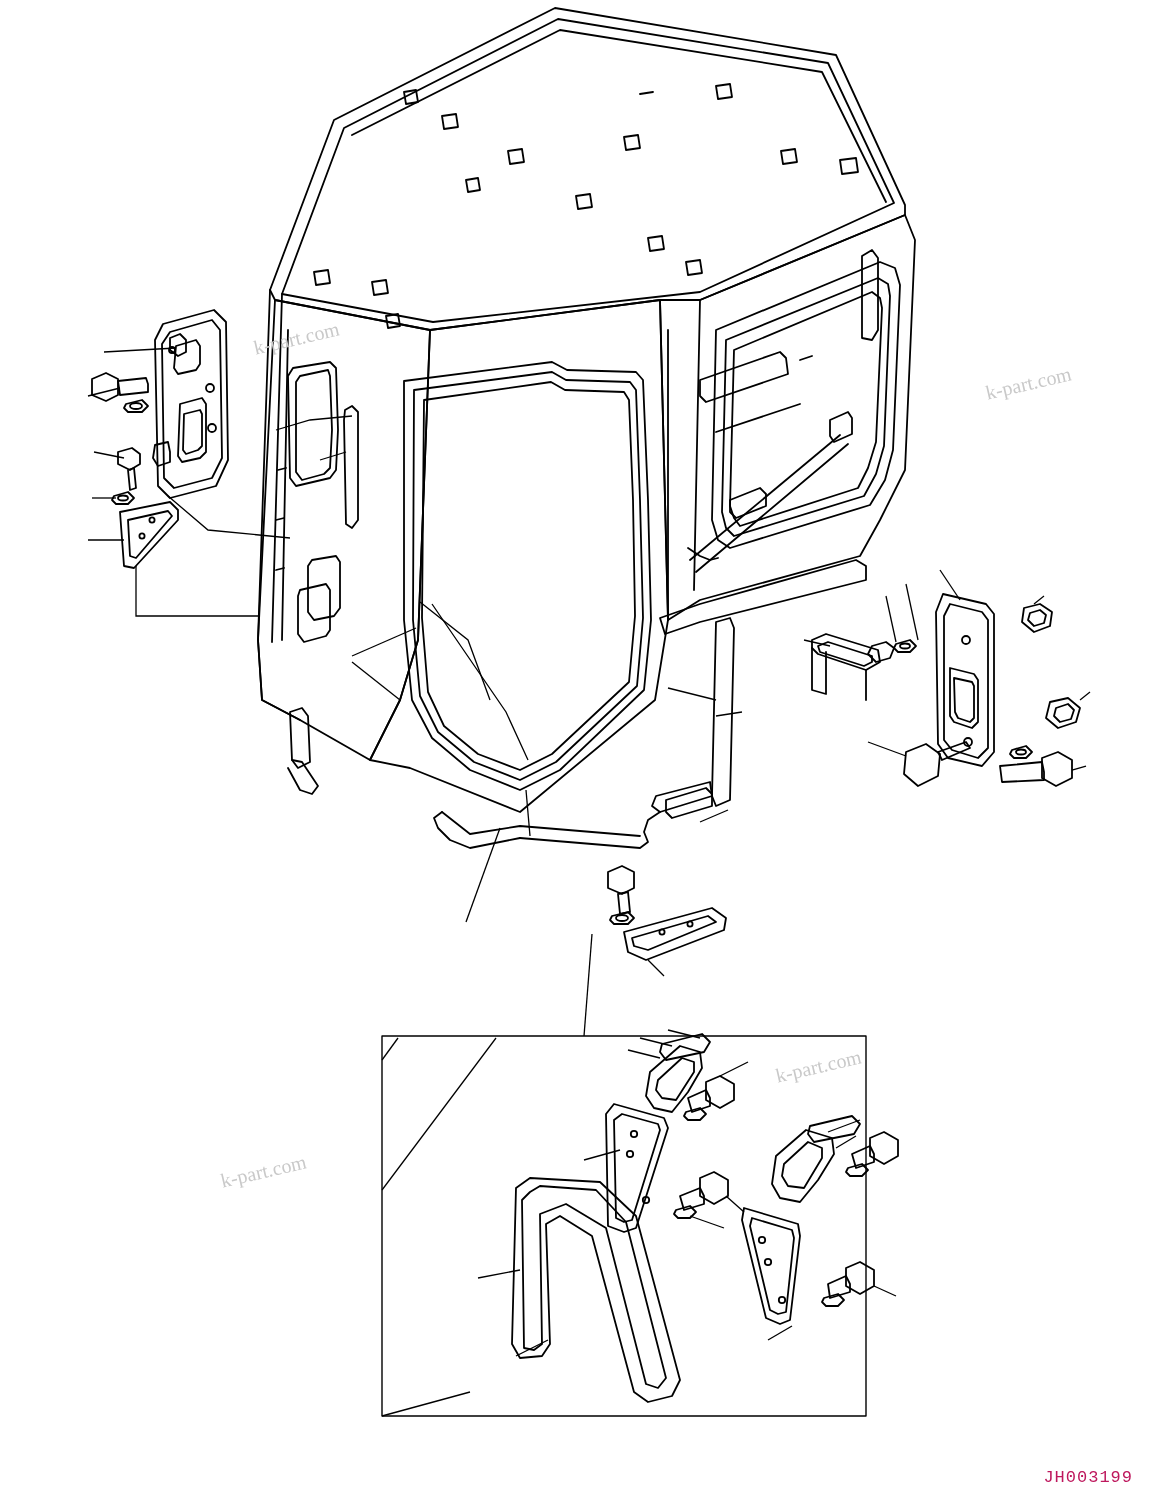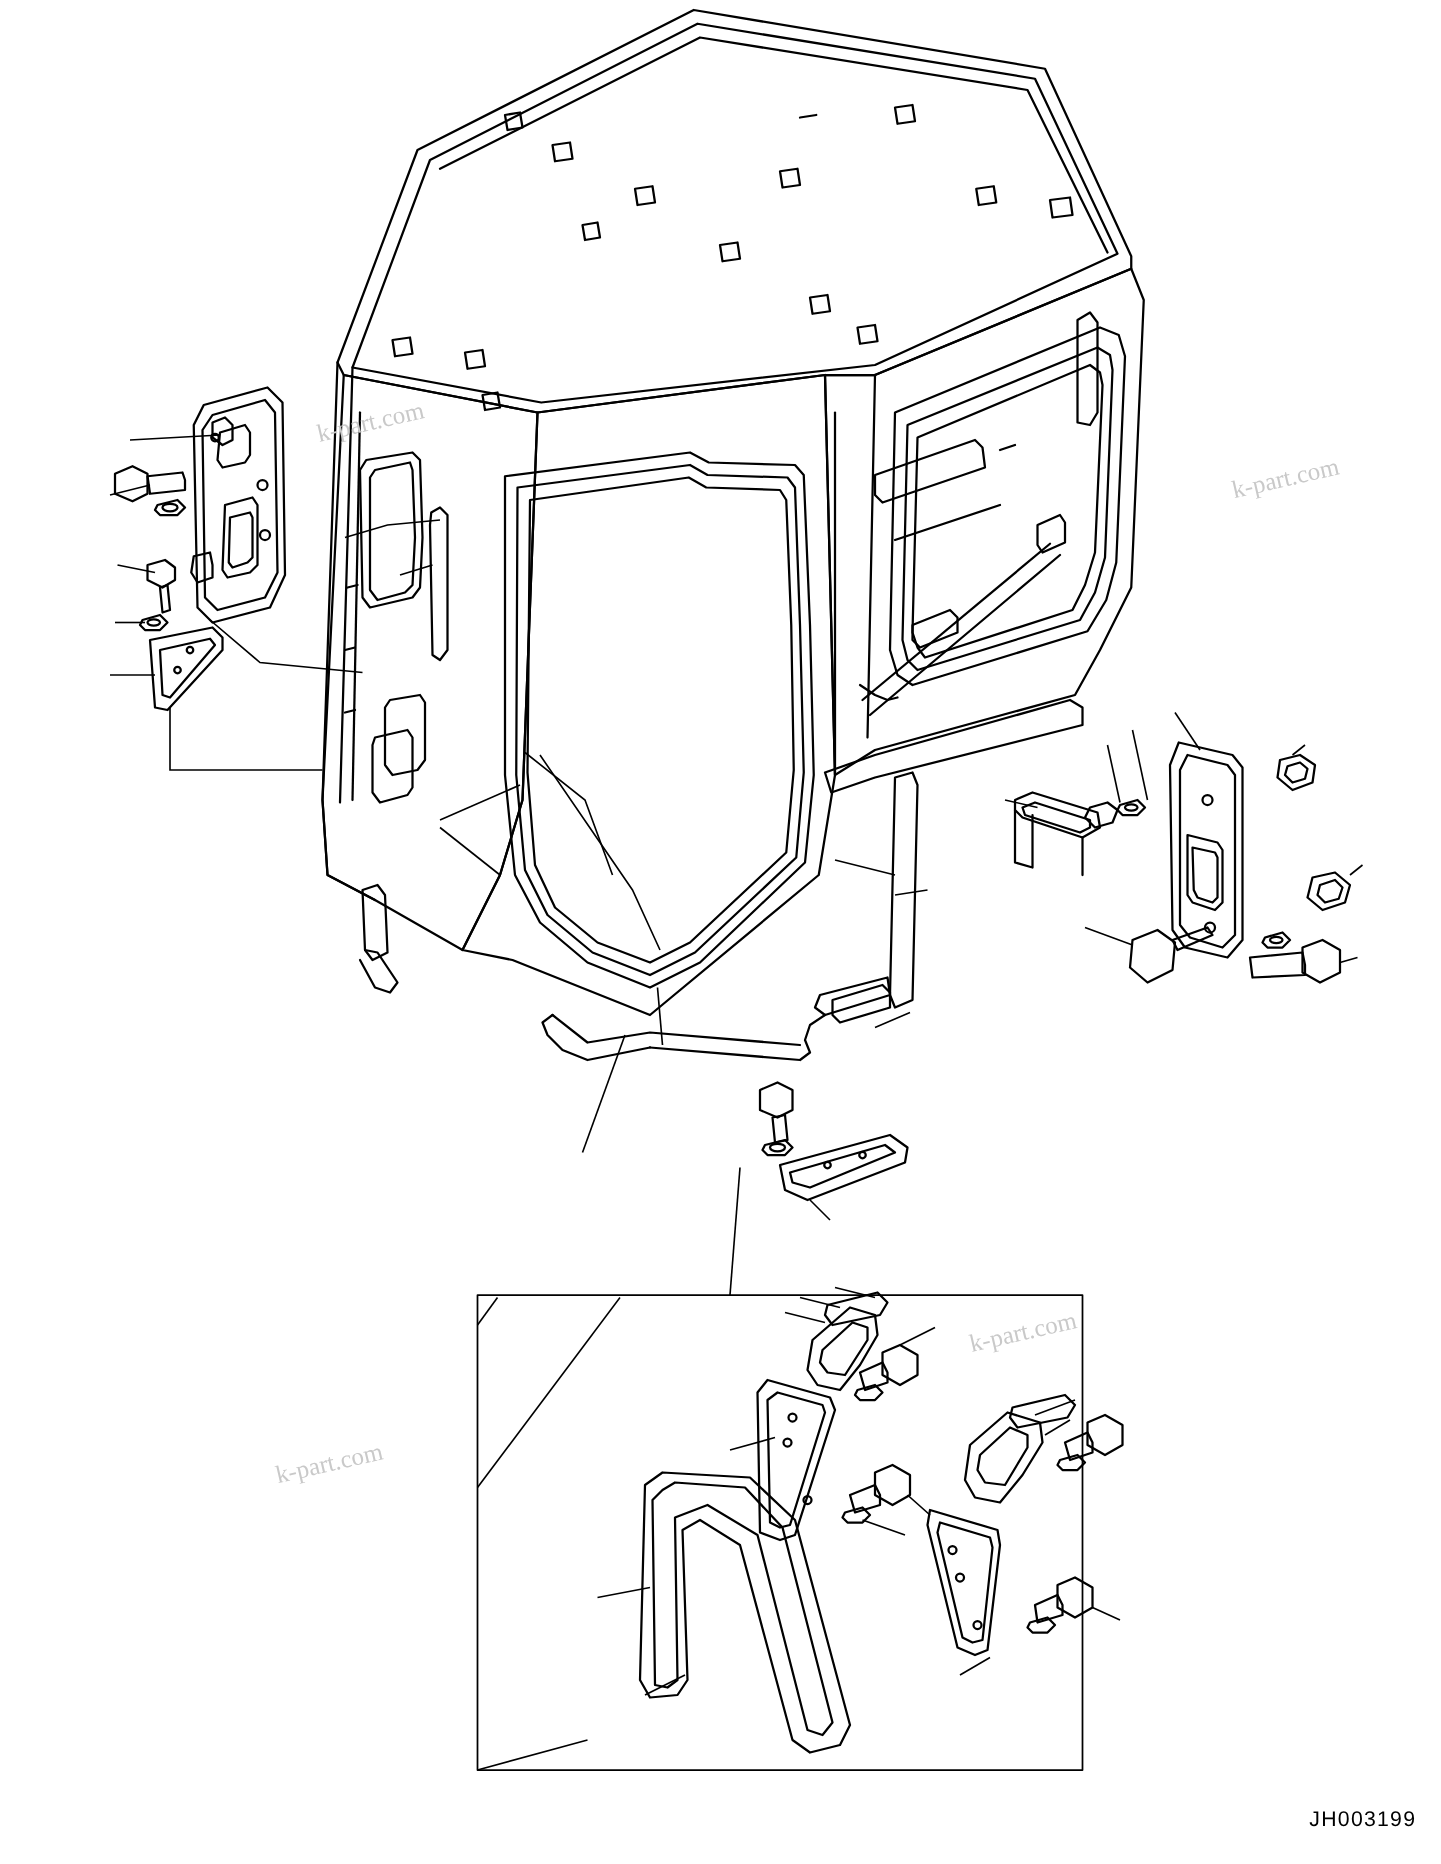--- a/index.html
+++ b/index.html
@@ -32,25 +32,25 @@
     white-space: nowrap;
     user-select: none;
   }
   #wm1 { left: 253px; top: 327px; transform: rotate(-13deg); }
   #wm2 { left: 985px; top: 372px; transform: rotate(-13deg); }
   #wm3 { left: 775px; top: 1055px; transform: rotate(-13deg); }
   #wm4 { left: 220px; top: 1160px; transform: rotate(-13deg); }
   #drawing-number {
     position: absolute;
     right: 20px;
-    bottom: 25px;
-    font-family: Liberation Sans, sans-serif;
+    bottom: 4px;
+    font-family: Liberation Mono, monospace;
     font-size: 17px;
     letter-spacing: 1px;
-    color: #000000;
+    color: #be185d;
   }
 </style>
 </head>
 <body>
 
 <div id="page">
 
   <svg id="diagram-svg" viewBox="0 0 1153 1491" xmlns="http://www.w3.org/2000/svg">
     <g fill="none" stroke="#000000" stroke-width="1.8" stroke-linejoin="round" stroke-linecap="round">
 

